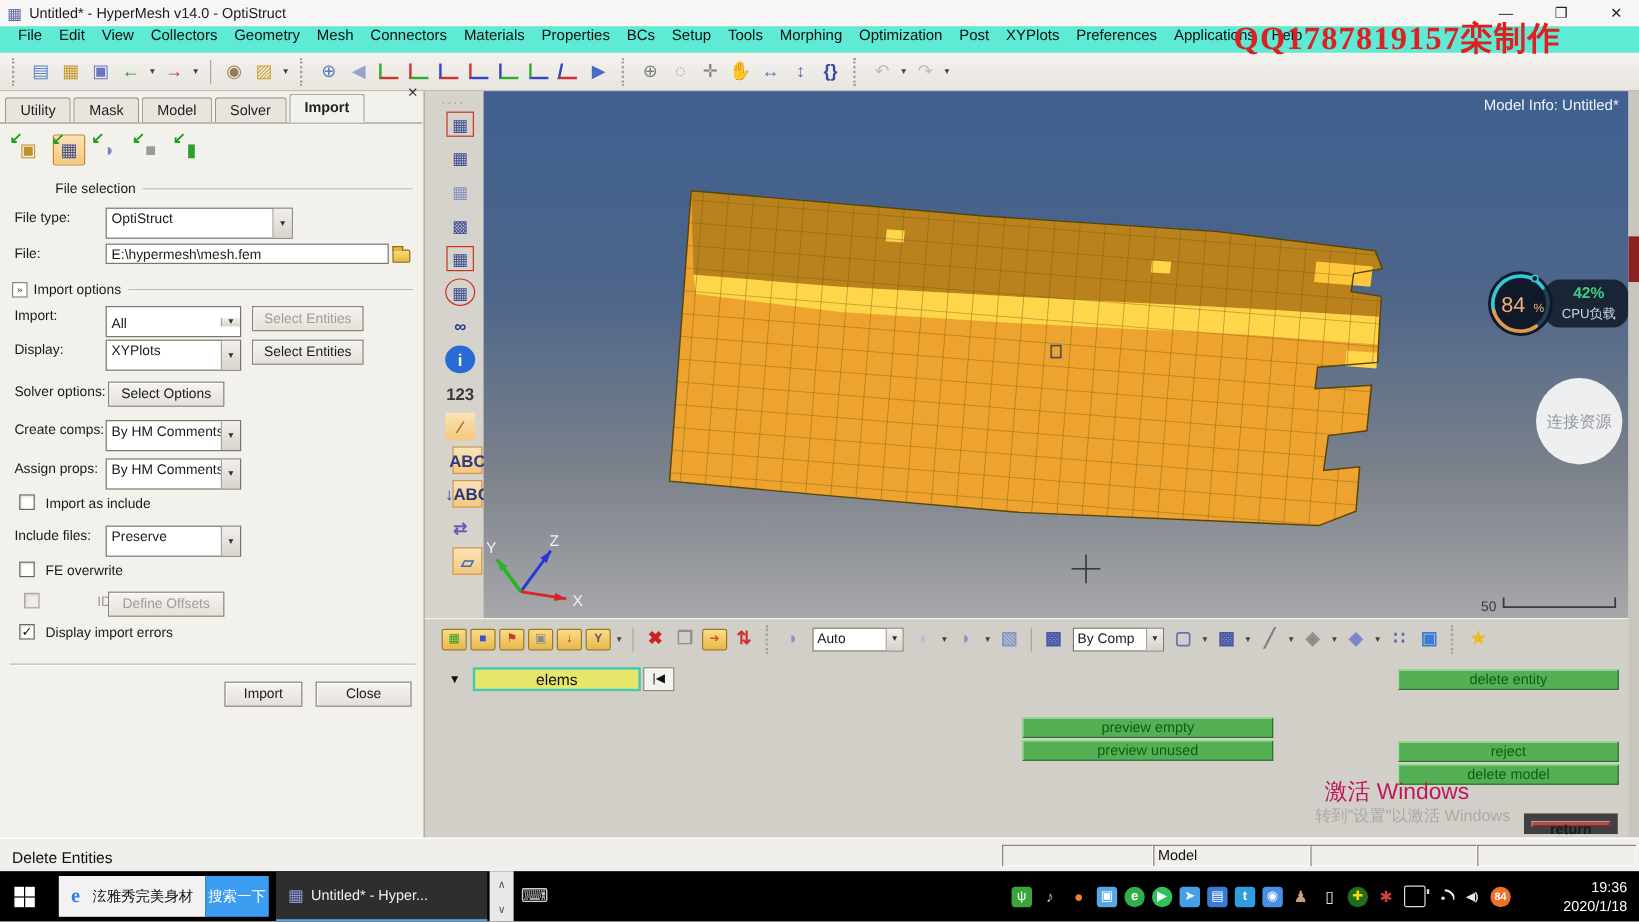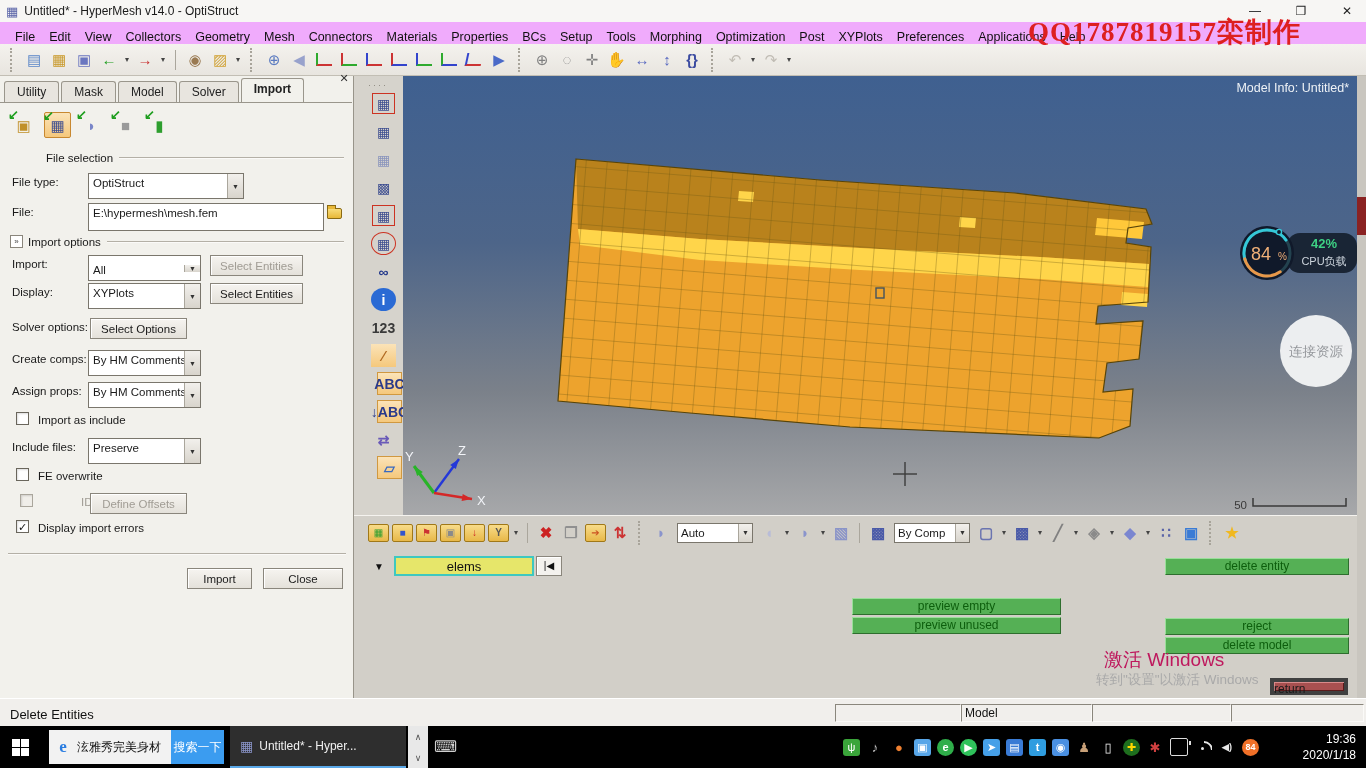--- a/index.html
+++ b/index.html
@@ -7,21 +7,21 @@
   body { position:relative; background:#d2cfc8; font-family:"Liberation Sans",sans-serif; font-size:12px; color:#1a1a1a; }
 
   
   .titlebar { position:absolute; left:0; top:0; width:1366px; height:22px; background:#f7f6f4; display:flex; align-items:center; padding-left:6px; }
   .app-ic { color:#5a64a8; font-size:13px; margin-right:6px; }
   .title-text { font-size:12px; color:#1a1a1a; }
   .winbtns { position:absolute; right:10px; top:0; height:22px; display:flex; gap:28px; align-items:center; }
   .winbtn { width:18px; text-align:center; color:#222; font-size:12px; cursor:default; }
 
   
-  .menubar { position:absolute; left:0; top:22px; width:1366px; height:22px; background:#f0abfc; display:flex; align-items:flex-end; padding-left:8px; }
+  .menubar { position:absolute; left:0; top:22px; width:1366px; height:22px; background:#5eead4; display:flex; align-items:flex-start; padding-left:8px; }
   .mi { padding:0 7px; font-size:12.5px; color:#111; }
 
   .watermark { position:absolute; left:1028px; top:14px; z-index:60; font-family:"Liberation Serif",serif; font-size:27px; font-weight:700; color:#dd2020; letter-spacing:1px; white-space:nowrap; }
 
   
   .toolbar { position:absolute; left:0; top:44px; width:1366px; height:32px; background:linear-gradient(#f4f2ee,#e8e5df); border-bottom:1px solid #c2beb4; display:flex; align-items:center; padding-left:6px; gap:4px; }
   .tgroup { display:flex; align-items:center; gap:3px; }
   .ic { display:inline-flex; align-items:center; justify-content:center; width:22px; height:22px; font-size:15px; line-height:1; cursor:default; }
   .ic.b { font-weight:700; }
   .dd { font-size:8px; color:#444; width:8px; display:inline-flex; align-items:center; justify-content:center; cursor:default; }
@@ -50,21 +50,21 @@
   .grp-head { position:absolute; left:10px; display:flex; align-items:center; width:334px; font-size:11.5px; color:#1a1a1a; }
   .grp-head .hline { flex:1; height:2px; border-top:1px solid #b4b0a6; border-bottom:1px solid #fbfaf8; margin-left:6px; }
   .chev { width:13px; height:13px; border:1px solid #8a867c; background:#fff; font-size:8px; line-height:12px; text-align:center; color:#444; margin-right:5px; }
 
   .frow { position:absolute; left:0; width:354px; height:20px; }
   .flabel { position:absolute; left:12px; top:3px; font-size:11.5px; color:#1a1a1a; }
   .flabel.dis { color:#a09c94; }
   .combo { position:absolute; height:26px; border:1px solid #7a766c; background:#fff; display:flex; }
   .combo .cval { flex:1; padding:3px 4px 0; font-size:11.5px; overflow:hidden; white-space:nowrap; }
   .combo .cbtn { width:16px; background:linear-gradient(#f2f0ec,#d8d4cc); border-left:1px solid #aaa69c; font-size:7px; display:flex; align-items:center; justify-content:center; color:#333; }
-  .tbox { position:absolute; height:28px; border:1px solid #7a766c; background:#fff; font-size:11.5px; padding:3px 4px 0; white-space:nowrap; overflow:hidden; }
+  .tbox { position:absolute; height:17px; border:1px solid #7a766c; background:#fff; font-size:11.5px; padding:3px 4px 0; white-space:nowrap; overflow:hidden; }
   .folder-btn { position:absolute; width:20px; height:20px; display:flex; align-items:center; justify-content:center; }
   .folder-sh { width:15px; height:11px; background:linear-gradient(#f8dc7a,#e8b838); border:1px solid #8a6a14; border-radius:1px 2px 2px 1px; position:relative; }
   .folder-sh::before { content:""; position:absolute; left:-1px; top:-4px; width:7px; height:3px; background:#e8b838; border:1px solid #8a6a14; border-bottom:none; }
   .btn95 { position:absolute; height:21px; background:linear-gradient(#f6f4f0,#e4e1da); border:1px solid #8a867c; box-shadow:inset 1px 1px 0 #fff; font-size:11.5px; color:#1a1a1a; text-align:center; display:flex; align-items:center; justify-content:center; cursor:default; }
   .btn95.dis { color:#a09c94; }
   .cb { position:absolute; width:13px; height:13px; background:#fff; border:1px solid #6a665c; box-shadow:inset 1px 1px 2px #00000022; font-size:11px; line-height:12px; text-align:center; color:#111; }
   .cb.dis { border-color:#aaa69c; background:#f0eee9; }
   .hsep { position:absolute; left:8px; width:338px; height:2px; border-top:1px solid #b4b0a6; border-bottom:1px solid #fbfaf8; }
 
   
@@ -91,21 +91,21 @@
   .ccombo { height:20px; width:76px; border:1px solid #7a766c; background:#fff; display:flex; margin:0 2px; }
   .ccombo .cval { flex:1; font-size:11.5px; padding:3px 3px 0; }
   .ccombo .cbtn { width:14px; font-size:7px; display:flex; align-items:center; justify-content:center; color:#333; background:linear-gradient(#f2f0ec,#d8d4cc); border-left:1px solid #aaa69c; }
 
   
   .cmdarea { position:absolute; left:354px; top:549px; width:1003px; height:149px; background:#d2cfc8; }
   .tri-btn { position:absolute; left:12px; top:9px; width:26px; height:17px; display:flex; align-items:center; justify-content:center; font-size:10px; color:#111; }
   .entity-field { position:absolute; left:40px; top:7px; width:140px; height:20px; background:#e6e66a; border:2px solid #3ec8c0; text-align:center; font-size:13px; color:#111; line-height:17px; }
   .reset-btn { position:absolute; left:182px; top:7px; width:26px; height:20px; background:#f4f2ee; border:1px solid #8a867c; box-shadow:inset 1px 1px 0 #fff; text-align:center; font-size:10px; line-height:18px; color:#111; }
   .gbtn { position:absolute; height:17px; background:#55b055; border:1px solid; border-color:#9adf9a #2e6e2e #2e6e2e #9adf9a; color:#0d5e0d; font-size:12px; text-align:center; line-height:15px; cursor:default; }
-  .rbtn { position:absolute; height:17px; background:#a85050; border:4px solid #404040; box-shadow:inset 1px 1px 0 #d88a8a, inset -1px -1px 0 #5a1a1a; color:#1a1a1a; font-size:12px; line-height:15px; }
+  .rbtn { position:absolute; height:17px; background:#a85050; border:6px solid #404040; box-shadow:inset 1px 1px 0 #d88a8a, inset -1px -1px 0 #5a1a1a; color:#1a1a1a; font-size:12px; text-align:center; line-height:15px;font-weight:bold; }
   .winact1 { position:absolute; left:750px; top:98px; font-size:19px; color:#be185d; }
   .winact2 { position:absolute; left:742px; top:122px; font-size:13.5px; color:#a9a9a9; }
 
   
   .statusbar { position:absolute; left:0; top:698px; width:1366px; height:28px; background:#f1efec; border-top:1px solid #fff; }
   .status-left { position:absolute; left:10px; top:8px; font-size:13px; color:#111; }
   .scell { position:absolute; top:5px; height:18px; border:1px solid; border-color:#8a867c #fbfaf8 #fbfaf8 #8a867c; font-size:12px; padding:1px 3px 0; color:#111; }
 
   
   .taskbar { position:absolute; left:0; top:726px; width:1366px; height:42px; background:#000; }

